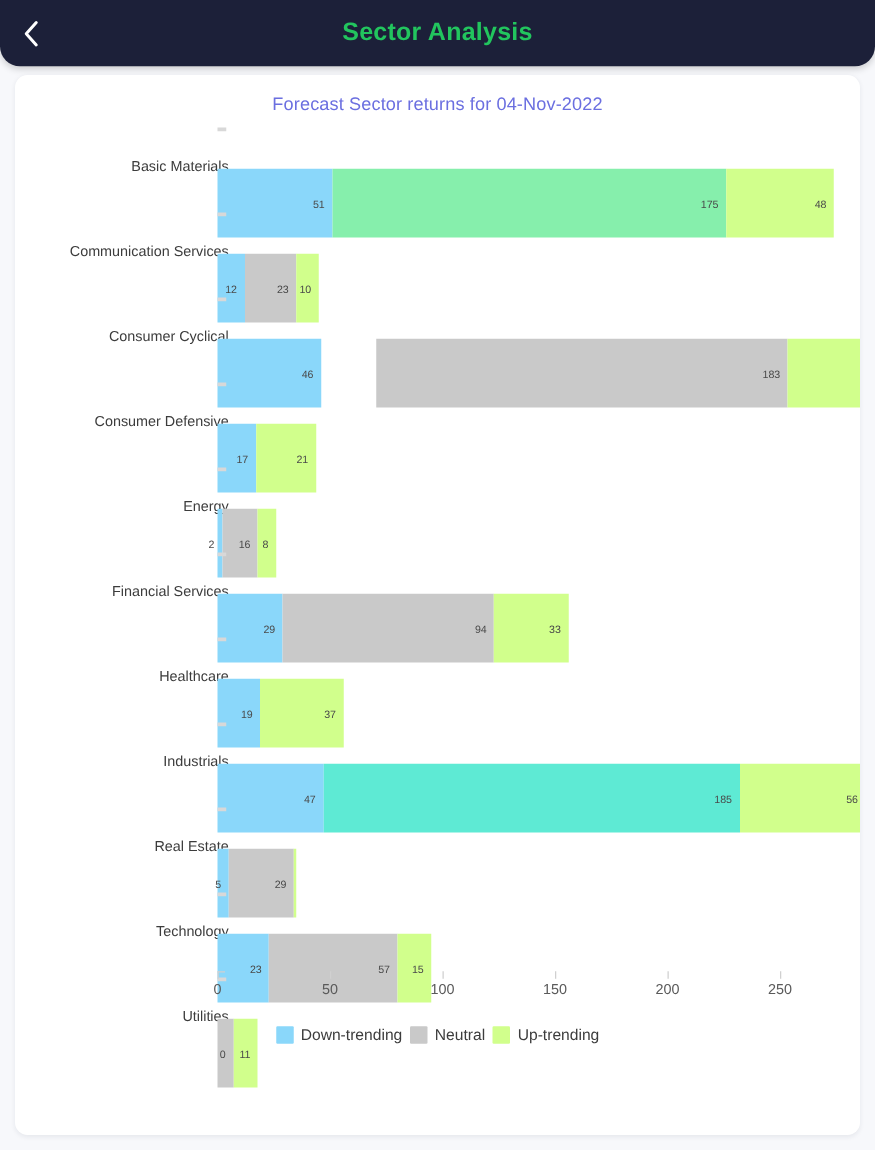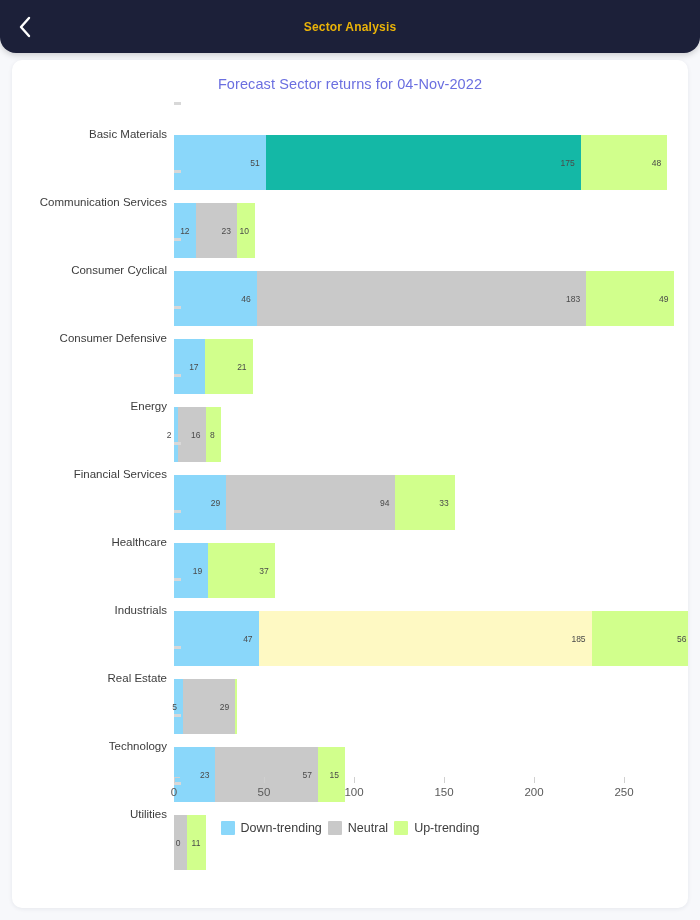--- a/index.html
+++ b/index.html
@@ -33,22 +33,22 @@
     width: 30px;
     height: 30px;
     display: flex;
     align-items: center;
     justify-content: center;
     cursor: pointer;
   }
   .header-title {
     width: 100%;
     text-align: center;
-    color: #eab308;
-    font-size: 12px;
+    color: #22c55e;
+    font-size: 20px;
     font-weight: bold;
     letter-spacing: 0.2px;
   }
 
   
   .card {
     position: absolute;
     left: 12px;
     top: 60px;
     width: 676px;
@@ -80,21 +80,21 @@
     right: 0;
   }
   .row {
     position: relative;
     height: 68px;
     display: flex;
     align-items: center;
   }
   .cat-label {
     position: absolute;
-    left: 0;
+    left: 16px;
     width: 155px;
     text-align: right;
     font-size: 11.5px;
     color: #3c3c3c;
     white-space: nowrap;
   }
   .bar-area {
     position: absolute;
     left: 162px;
     height: 100%;
@@ -210,21 +210,21 @@
   <div class="plot">
     <div class="rows" id="rows">
         <div class="row">
           <div class="cat-label">Basic Materials</div>
           <div class="bar-area">
             <div class="tick-mark"></div>
             <div class="bar">
               <div class="seg" style="width: 91.8px; background: rgb(138, 215, 250);">
                 <span class="seg-label">51</span>
               </div>
-              <div class="seg" style="width: 315px; background: #14b8a6;">
+              <div class="seg" style="width: 315px; background: #86efac;">
                 <span class="seg-label">175</span>
               </div>
               <div class="seg" style="width: 86.4px; background: rgb(209, 255, 140);">
                 <span class="seg-label">48</span>
               </div>
             </div>
           </div>
         </div>
         <div class="row">
           <div class="cat-label">Communication Services</div>
@@ -244,21 +244,21 @@
           </div>
         </div>
         <div class="row">
           <div class="cat-label">Consumer Cyclical</div>
           <div class="bar-area">
             <div class="tick-mark"></div>
             <div class="bar">
               <div class="seg" style="width: 82.8px; background: rgb(138, 215, 250);">
                 <span class="seg-label">46</span>
               </div>
-              <div class="seg" style="width: 329.4px; background: rgb(201, 201, 201);">
+              <div class="seg" style="width: 329.4px; background: rgb(201, 201, 201); margin-left: 44px;">
                 <span class="seg-label">183</span>
               </div>
               <div class="seg" style="width: 88.2px; background: rgb(209, 255, 140);">
                 <span class="seg-label">49</span>
               </div>
             </div>
           </div>
         </div>
         <div class="row">
           <div class="cat-label">Consumer Defensive</div>
@@ -323,21 +323,21 @@
           </div>
         </div>
         <div class="row">
           <div class="cat-label">Industrials</div>
           <div class="bar-area">
             <div class="tick-mark"></div>
             <div class="bar">
               <div class="seg" style="width: 84.6px; background: rgb(138, 215, 250);">
                 <span class="seg-label">47</span>
               </div>
-              <div class="seg" style="width: 333px; background: #fef9c3;">
+              <div class="seg" style="width: 333px; background: #5eead4;">
                 <span class="seg-label">185</span>
               </div>
               <div class="seg" style="width: 100.8px; background: rgb(209, 255, 140);">
                 <span class="seg-label">56</span>
               </div>
             </div>
           </div>
         </div>
         <div class="row">
           <div class="cat-label">Real Estate</div>

